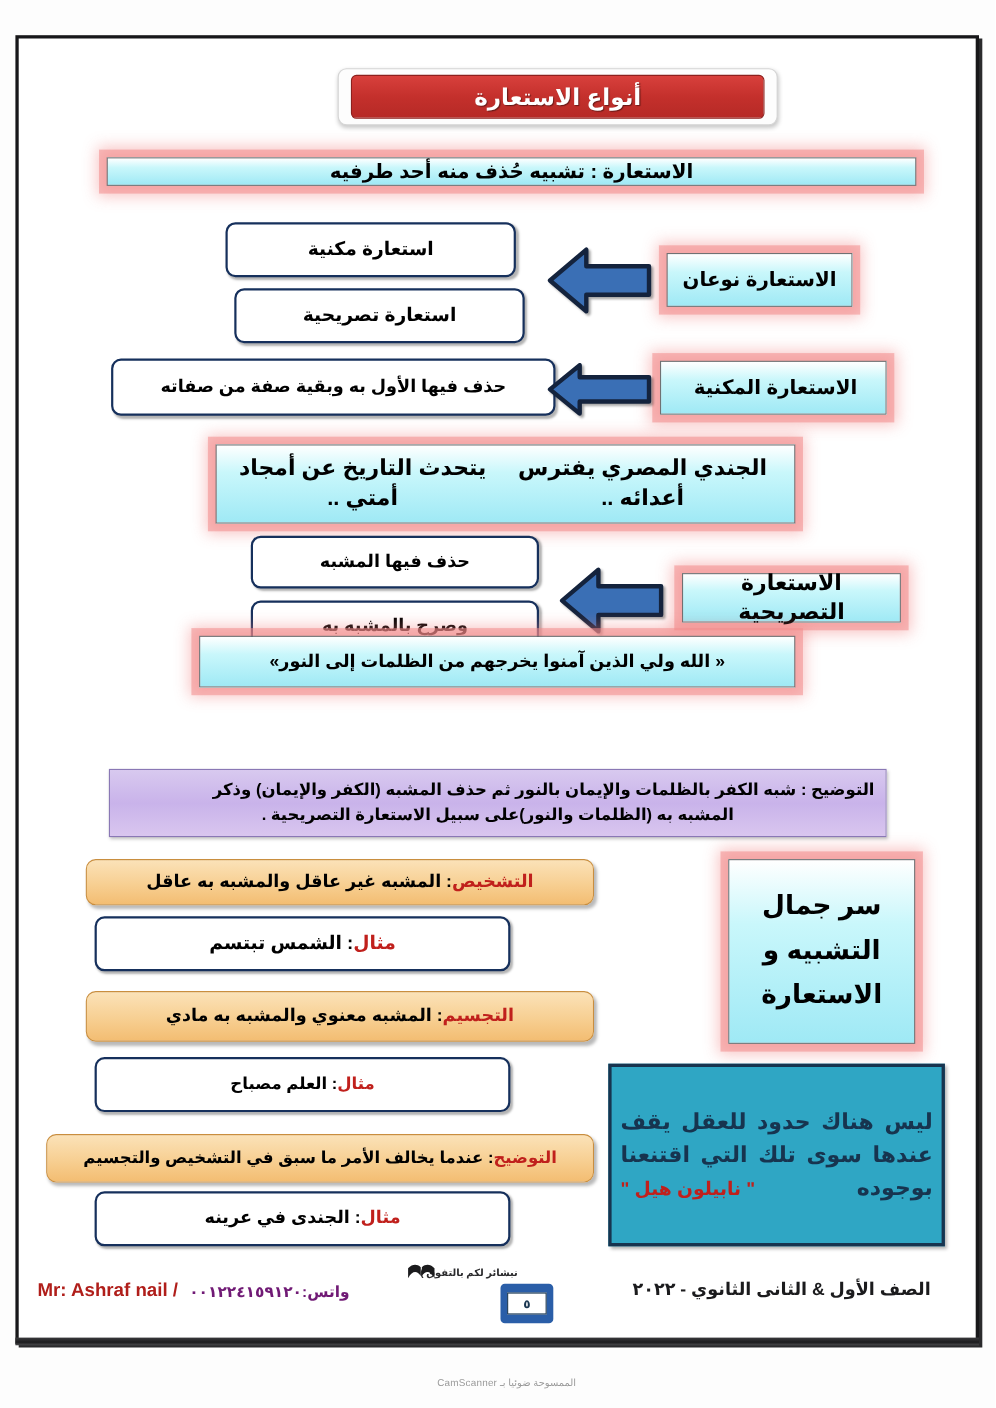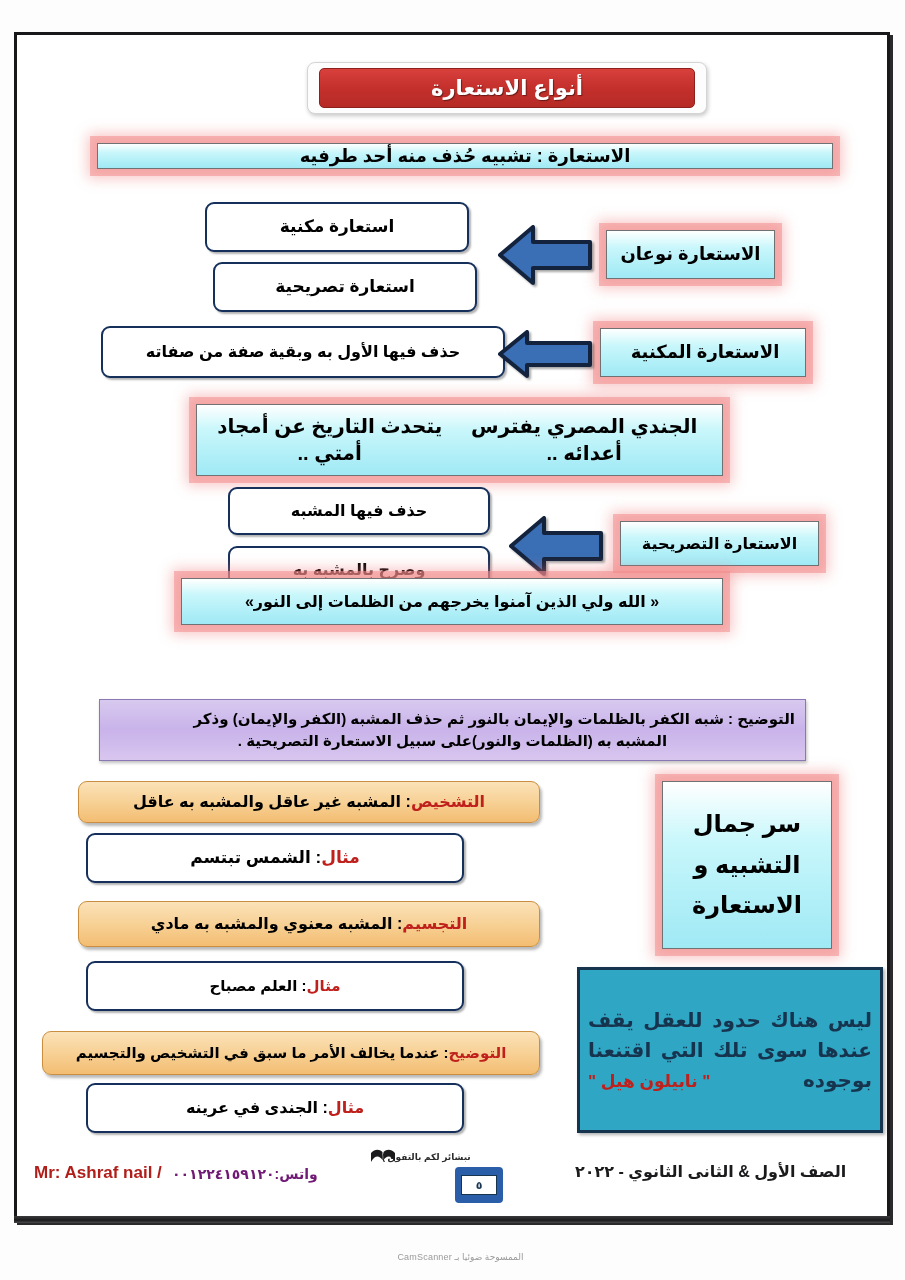--- a/index.html
+++ b/index.html
@@ -70,21 +70,20 @@
     line-height: 1.5;
     padding: 4px 10px;
   }
   
   .teal {
     background: #2fa6c4;
     border: 3px solid #17344f;
     box-shadow: 2px 2px 3px rgba(0,0,0,0.3);
     line-height: 1.5;
     padding: 6px 8px;
-    margin-left: 24px;
   }
 
   
   #title-banner {
     position: absolute;
     left: 307px; top: 62px;
     width: 400px; height: 52px;
     background: #fdfdfd;
     border: 1px solid #d5d5d5;
     border-radius: 8px;
@@ -181,21 +180,21 @@
 
   <div class="box cyan" style="left:196px; top:404px; width:527px; height:72px; font-size:20px; flex-direction:row; justify-content:center;">
     <div>الجندي المصري يفترس أعدائه ..</div>
     <div>يتحدث التاريخ عن أمجاد أمتي ..</div>
   </div>
 
   <div class="box white" style="left:228px; top:487px; width:262px; height:48px; font-size:16px;">حذف فيها المشبه</div>
 
   <div class="box white" style="left:228px; top:546px; width:262px; height:48px; font-size:16px;">وصرح بالمشبه به</div>
 
-  <div class="box cyan" style="left:620px; top:521px; width:199px; height:45px; font-size:16px;">الاستعارة التصريحية</div>
+  <div class="box cyan" style="left:620px; top:521px; width:199px; height:45px; font-size:20px;">الاستعارة التصريحية</div>
 
   <svg class="arrow" style="left:508px; top:513px;" width="96" height="66" viewBox="0 0 96 66">
     <polygon points="3,33 36,5 36,20 93,20 93,46 36,46 36,61" fill="#3a6fb5" stroke="#14233d" stroke-width="4" stroke-linejoin="round"></polygon>
   </svg>
 
   <div class="box cyan" style="left:181px; top:578px; width:542px; height:47px; font-size:16px;">« الله ولي الذين آمنوا  يخرجهم من الظلمات إلى النور»</div>
 
   <div class="box cyan" style="left:662px; top:781px; width:170px; height:168px; font-size:24px; flex-direction:column; justify-content:center; gap:8px;">
     <div>سر جمال</div>
     <div>التشبيه و</div>

